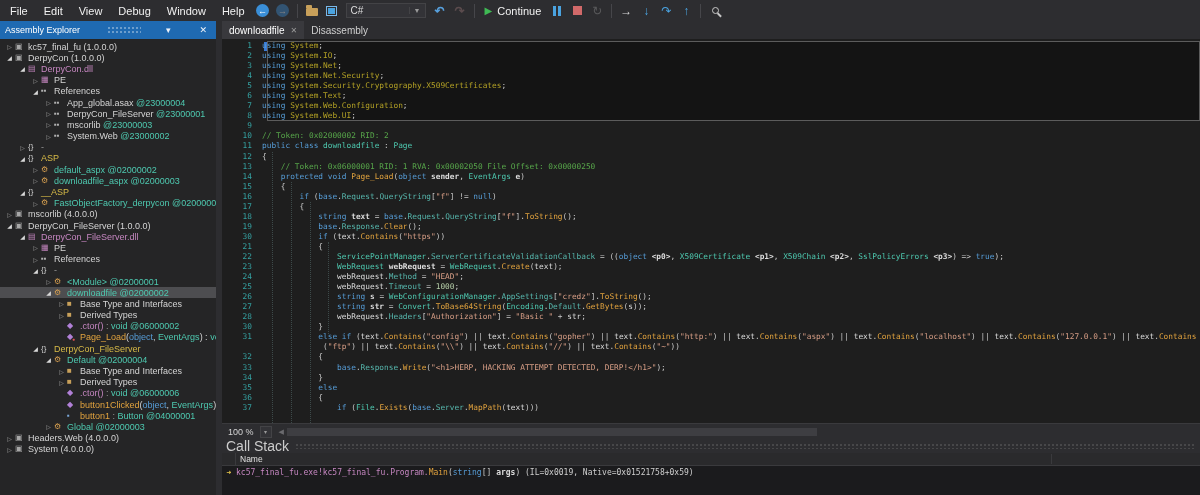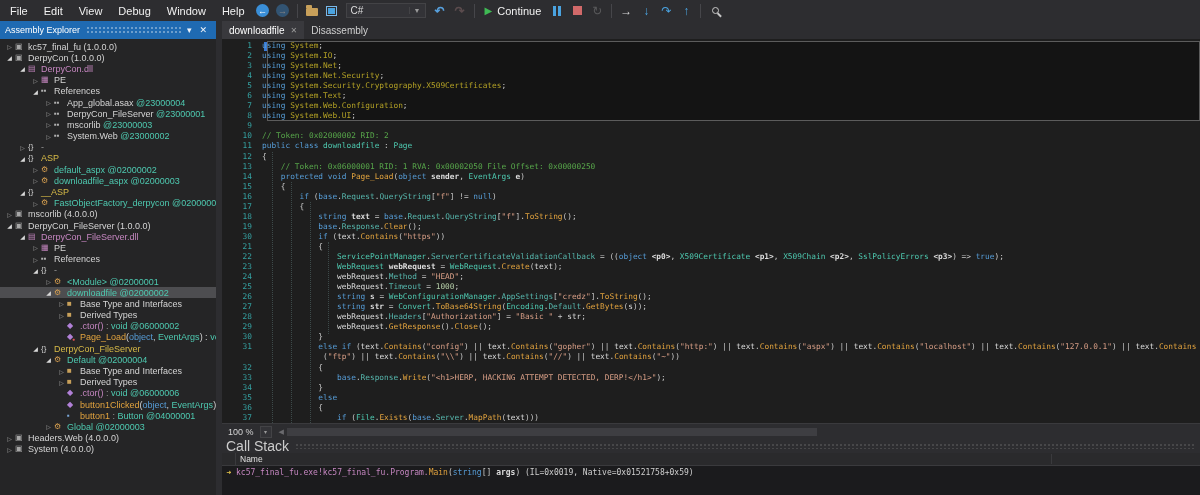--- a/index.html
+++ b/index.html
@@ -36,21 +36,21 @@
   .ci-stop { width:9px; height:9px; background:#d16969; }
   .ci-search { width:7px; height:7px; border:1.5px solid #c8c8c8; border-radius:50%; position:relative; }
   .ci-search::after { content:""; position:absolute; width:5px; height:1.5px; background:#c8c8c8;
     right:-4px; bottom:-2px; transform:rotate(45deg); }
 
   
   .main { flex:1; display:flex; min-height:0; }
 
   
   .sidebar { width:222px; flex:none; display:flex; flex-direction:column; background:#252526; border-right:6px solid #2d2d30; }
-  .side-header { height:18px; background:#1f6ab2; display:flex; align-items:center; padding:0 5px; flex:none; }
+  .side-header { height:18px; background:#1f6ab2; display:flex; align-items:center; padding:0 5px; flex:none;gap:21px; }
   .side-header .ttl { color:#ffffff; font-size:9px; white-space:nowrap; margin-right:6px; }
   .side-header .dots { flex:1; height:8px;
     background-image:radial-gradient(circle, rgba(255,255,255,.35) 1px, transparent 1.1px);
     background-size:4px 4px; }
   .side-btn { color:#eef3fa; font-size:9px; padding:0 4px; line-height:1; }
   .tree { flex:1; overflow:hidden; padding-top:2px; font-size:9px; }
   .trow { height:11.2px; display:flex; align-items:center; white-space:nowrap; overflow:hidden; }
   .trow.sel { background:#4d4d50; }
   .texp { width:11px; flex:none; text-align:center; font-size:6px; color:#a0a0a0; }
   .texp.open { color:#d8d8d8; }
@@ -418,21 +418,20 @@
             <div class="cl"><span class="ln">19</span><span class="ct"><span class="d">            </span><span class="k">base</span><span class="d">.</span><span class="p">Response</span><span class="d">.</span><span class="m">Clear</span><span class="d">();</span></span></div>
             <div class="cl"><span class="ln">30</span><span class="ct"><span class="d">            </span><span class="k">if</span><span class="d"> (</span><span class="v">text</span><span class="d">.</span><span class="m">Contains</span><span class="d">(</span><span class="s">"https"</span><span class="d">))</span></span></div>
             <div class="cl"><span class="ln">21</span><span class="ct"><span class="d">            {</span></span></div>
             <div class="cl"><span class="ln">22</span><span class="ct"><span class="d">                </span><span class="t">ServicePointManager</span><span class="d">.</span><span class="p">ServerCertificateValidationCallback</span><span class="d"> = ((</span><span class="k">object</span><span class="d"> </span><span class="l">&lt;p0&gt;</span><span class="d">, </span><span class="t">X509Certificate</span><span class="d"> </span><span class="l">&lt;p1&gt;</span><span class="d">, </span><span class="t">X509Chain</span><span class="d"> </span><span class="l">&lt;p2&gt;</span><span class="d">, </span><span class="t">SslPolicyErrors</span><span class="d"> </span><span class="l">&lt;p3&gt;</span><span class="d">) =&gt; </span><span class="k">true</span><span class="d">);</span></span></div>
             <div class="cl"><span class="ln">23</span><span class="ct"><span class="d">                </span><span class="t">WebRequest</span><span class="d"> </span><span class="l">webRequest</span><span class="d"> = </span><span class="t">WebRequest</span><span class="d">.</span><span class="m">Create</span><span class="d">(</span><span class="v">text</span><span class="d">);</span></span></div>
             <div class="cl"><span class="ln">24</span><span class="ct"><span class="d">                </span><span class="v">webRequest</span><span class="d">.</span><span class="p">Method</span><span class="d"> = </span><span class="s">"HEAD"</span><span class="d">;</span></span></div>
             <div class="cl"><span class="ln">25</span><span class="ct"><span class="d">                </span><span class="v">webRequest</span><span class="d">.</span><span class="p">Timeout</span><span class="d"> = </span><span class="num">1000</span><span class="d">;</span></span></div>
             <div class="cl"><span class="ln">26</span><span class="ct"><span class="d">                </span><span class="k">string</span><span class="d"> </span><span class="l">s</span><span class="d"> = </span><span class="t">WebConfigurationManager</span><span class="d">.</span><span class="p">AppSettings</span><span class="d">[</span><span class="s">"credz"</span><span class="d">].</span><span class="m">ToString</span><span class="d">();</span></span></div>
             <div class="cl"><span class="ln">27</span><span class="ct"><span class="d">                </span><span class="k">string</span><span class="d"> </span><span class="l">str</span><span class="d"> = </span><span class="t">Convert</span><span class="d">.</span><span class="m">ToBase64String</span><span class="d">(</span><span class="t">Encoding</span><span class="d">.</span><span class="p">Default</span><span class="d">.</span><span class="m">GetBytes</span><span class="d">(</span><span class="v">s</span><span class="d">));</span></span></div>
             <div class="cl"><span class="ln">28</span><span class="ct"><span class="d">                </span><span class="v">webRequest</span><span class="d">.</span><span class="p">Headers</span><span class="d">[</span><span class="s">"Authorization"</span><span class="d">] = </span><span class="s">"Basic "</span><span class="d"> + </span><span class="v">str</span><span class="d">;</span></span></div>
-            <div class="cl"><span class="ln">29</span><span class="ct"><span class="d">                </span><span class="v">webRequest</span><span class="d">.</span><span class="m">GetResponse</span><span class="d">().</span><span class="m">Close</span><span class="d">();</span></span></div>
             <div class="cl"><span class="ln">30</span><span class="ct"><span class="d">            }</span></span></div>
             <div class="cl"><span class="ln">31</span><span class="ct"><span class="d">            </span><span class="k">else if</span><span class="d"> (</span><span class="v">text</span><span class="d">.</span><span class="m">Contains</span><span class="d">(</span><span class="s">"config"</span><span class="d">) || </span><span class="v">text</span><span class="d">.</span><span class="m">Contains</span><span class="d">(</span><span class="s">"gopher"</span><span class="d">) || </span><span class="v">text</span><span class="d">.</span><span class="m">Contains</span><span class="d">(</span><span class="s">"http:"</span><span class="d">) || </span><span class="v">text</span><span class="d">.</span><span class="m">Contains</span><span class="d">(</span><span class="s">"aspx"</span><span class="d">) || </span><span class="v">text</span><span class="d">.</span><span class="m">Contains</span><span class="d">(</span><span class="s">"localhost"</span><span class="d">) || </span><span class="v">text</span><span class="d">.</span><span class="m">Contains</span><span class="d">(</span><span class="s">"127.0.0.1"</span><span class="d">) || </span><span class="v">text</span><span class="d">.</span><span class="m">Contains</span></span></div>
             <div class="cl"><span class="ln"></span><span class="ct"><span class="d">             (</span><span class="s">"ftp"</span><span class="d">) || </span><span class="v">text</span><span class="d">.</span><span class="m">Contains</span><span class="d">(</span><span class="s">"\\"</span><span class="d">) || </span><span class="v">text</span><span class="d">.</span><span class="m">Contains</span><span class="d">(</span><span class="s">"//"</span><span class="d">) || </span><span class="v">text</span><span class="d">.</span><span class="m">Contains</span><span class="d">(</span><span class="s">"~"</span><span class="d">))</span></span></div>
             <div class="cl"><span class="ln">32</span><span class="ct"><span class="d">            {</span></span></div>
             <div class="cl"><span class="ln">33</span><span class="ct"><span class="d">                </span><span class="k">base</span><span class="d">.</span><span class="p">Response</span><span class="d">.</span><span class="m">Write</span><span class="d">(</span><span class="s">"&lt;h1&gt;HERP, HACKING ATTEMPT DETECTED, DERP!&lt;/h1&gt;"</span><span class="d">);</span></span></div>
             <div class="cl"><span class="ln">34</span><span class="ct"><span class="d">            }</span></span></div>
             <div class="cl"><span class="ln">35</span><span class="ct"><span class="d">            </span><span class="k">else</span></span></div>
             <div class="cl"><span class="ln">36</span><span class="ct"><span class="d">            {</span></span></div>
             <div class="cl"><span class="ln">37</span><span class="ct"><span class="d">                </span><span class="k">if</span><span class="d"> (</span><span class="t">File</span><span class="d">.</span><span class="m">Exists</span><span class="d">(</span><span class="k">base</span><span class="d">.</span><span class="p">Server</span><span class="d">.</span><span class="m">MapPath</span><span class="d">(</span><span class="v">text</span><span class="d">)))</span></span></div>
           </div>

